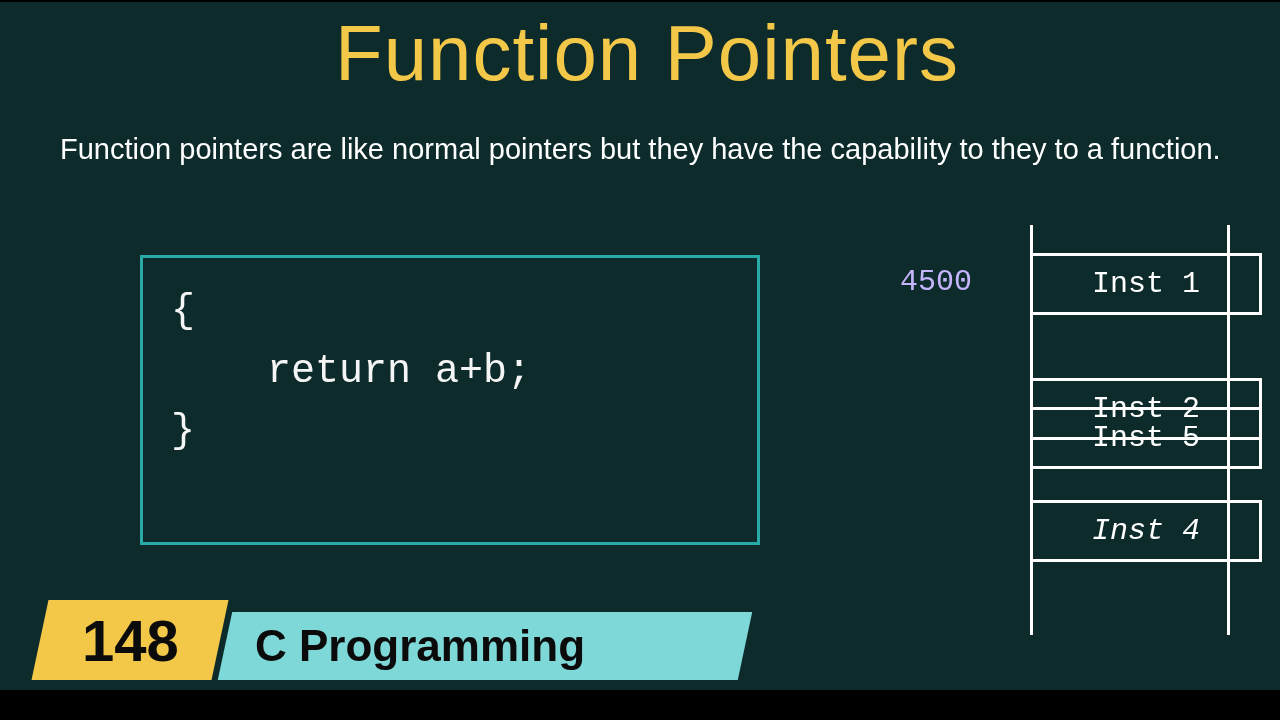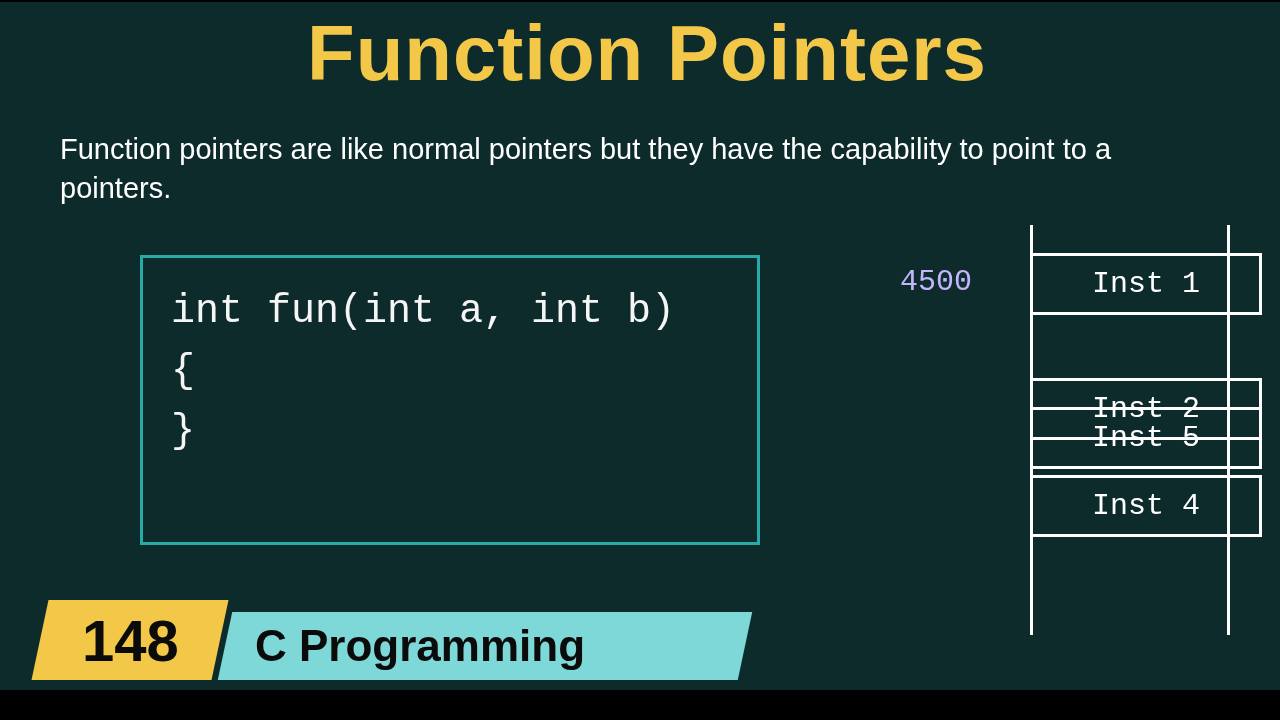--- a/index.html
+++ b/index.html
@@ -12,21 +12,21 @@
     font-family: "Comic Sans MS", "Comic Sans", cursive, sans-serif;
   }
   .title {
     position: absolute;
     top: 8px;
     left: 0;
     width: 100%;
     text-align: center;
     color: #f3c848;
     font-size: 78px;
-    font-weight: bold;
+    font-weight: normal;
     letter-spacing: 1px;
     padding-left: 14px;
   }
   .desc {
     position: absolute;
     top: 130px;
     left: 60px;
     right: 50px;
     color: #fff;
     font-size: 29px;
@@ -69,21 +69,21 @@
     color: #fff;
     font-family: Consolas, "Courier New", monospace;
     font-size: 30px;
     display: flex;
     align-items: center;
     justify-content: center;
   }
   .cell1 { top: 28px; }
   .cell2 { top: 105px; margin-top: 48px; }
   .cell3 { top: 182px; }
-  .cell4 { top: 250px; }
+  .cell4 { top: 275px; font-style: italic; }
   .addr {
     position: absolute;
     left: -100px;
     top: 40px;
     color: #c4b5fd;
     font-family: Consolas, "Courier New", monospace;
     font-size: 30px;
   }
   .episode-badge {
     position: absolute;
@@ -134,25 +134,25 @@
     background: #000;
   }
 </style>
 </head>
 <body>
 
 <div class="letterbox-top"></div>
 
 <div class="title">Function Pointers</div>
 
-<div class="desc">Function pointers are like normal pointers but they have the capability to point to a pointers.</div>
+<div class="desc">Function pointers are like normal pointers but they have the capability to they to a function.</div>
 
 <div class="codebox">
-  <div>int fun(int a, int b)</div>
   <div>{</div>
+  <div>&nbsp;&nbsp;&nbsp;&nbsp;return a+b;</div>
   <div>}</div>
 </div>
 
 <div class="memory">
   <div class="addr">4500</div>
   <div class="memory-rail"></div>
   <div class="memory-cell cell1">Inst 1</div>
   <div class="memory-cell cell2">Inst 2</div>
   <div class="memory-cell cell3">Inst 5</div>
   <div class="memory-cell cell4">Inst 4</div>

